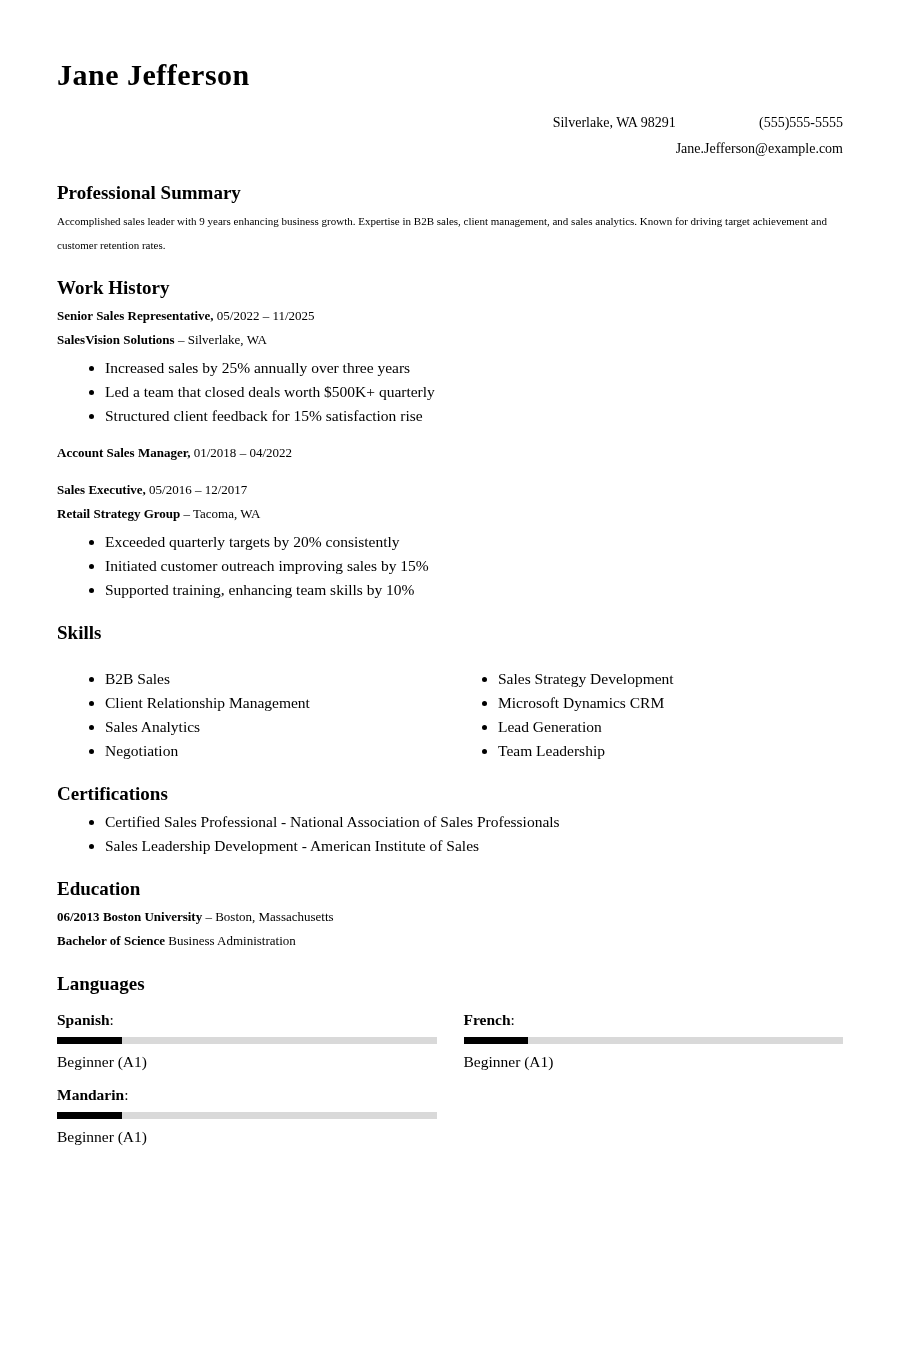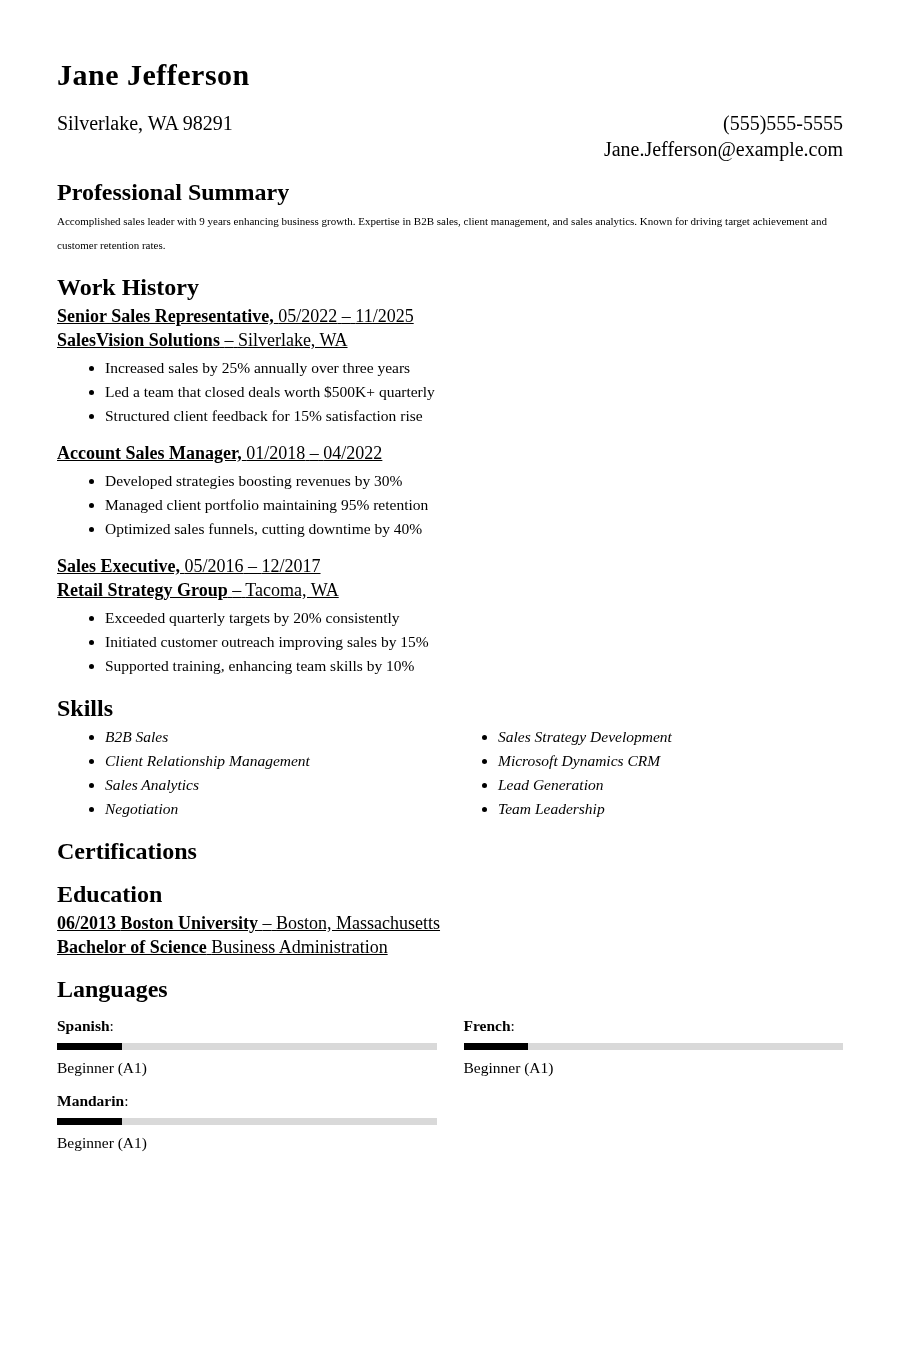--- a/index.html
+++ b/index.html
@@ -15,49 +15,49 @@
 
   h1 {
     margin: 0;
     font-size: 30px;
     line-height: 38px;
     font-weight: bold;
     letter-spacing: 0.5px;
   }
   .contact-row {
     display: flex;
-    justify-content: space-between;
+    justify-content: flex-end;
     align-items: flex-start;
     margin-top: 16px;
-    font-size: 20px;
+    font-size: 14px;
     line-height: 26px;
   }
   .contact-right { text-align: right; }
 
   h2 {
     margin: 18px 0 4px 0;
-    font-size: 24px;
+    font-size: 19px;
     line-height: 25px;
     font-weight: bold;
     font-family: Liberation Serif, serif;
   }
   .summary-text {
     margin: 2px 0 0 0;
     font-size: 11px;
     line-height: 24px;
   }
   .b { font-weight: bold; }
-  .line { font-size: 18px; line-height: 24px; text-decoration: underline; }
+  .line { font-size: 13px; line-height: 24px; }
   .job { margin-bottom: 13px; }
   .job:last-child { margin-bottom: 0; }
   ul { margin: 4px 0 0 0; padding-left: 48px; }
   li { font-size: 15.5px; line-height: 24px; }
 
   .skills-grid { display: grid; grid-template-columns: 1fr 1fr; }
-  .skills-grid ul { margin-top: 0; font-style: italic; }
+  .skills-grid ul { margin-top: 18px; }
 
   .edu-entry { margin-bottom: 9px; }
 
   .lang-grid {
     display: grid;
     grid-template-columns: 1fr 1fr;
     column-gap: 27px;
     margin-top: 12px;
   }
   .lang { margin-bottom: 9px; }
@@ -95,25 +95,20 @@
       <div class="line"><span class="b">SalesVision Solutions</span> <span>–</span> <span>Silverlake, WA</span></div>
       <ul>
         <li>Increased sales by 25% annually over three years</li>
         <li>Led a team that closed deals worth $500K+ quarterly</li>
         <li>Structured client feedback for 15% satisfaction rise</li>
       </ul>
     </div>
 
     <div class="job">
       <div class="line"><span class="b">Account Sales Manager,</span> <span>01/2018</span> <span>–</span> <span>04/2022</span></div>
-      <ul>
-        <li>Developed strategies boosting revenues by 30%</li>
-        <li>Managed client portfolio maintaining 95% retention</li>
-        <li>Optimized sales funnels, cutting downtime by 40%</li>
-      </ul>
     </div>
 
     <div class="job">
       <div class="line"><span class="b">Sales Executive,</span> <span>05/2016</span> <span>–</span> <span>12/2017</span></div>
       <div class="line"><span class="b">Retail Strategy Group</span> <span>–</span> <span>Tacoma, WA</span></div>
       <ul>
         <li>Exceeded quarterly targets by 20% consistently</li>
         <li>Initiated customer outreach improving sales by 15%</li>
         <li>Supported training, enhancing team skills by 10%</li>
       </ul>
@@ -133,20 +128,24 @@
         <li>Sales Strategy Development</li>
         <li>Microsoft Dynamics CRM</li>
         <li>Lead Generation</li>
         <li>Team Leadership</li>
       </ul>
     </div>
   </section>
 
   <section>
     <h2>Certifications</h2>
+    <ul>
+      <li>Certified Sales Professional - National Association of Sales Professionals</li>
+      <li>Sales Leadership Development - American Institute of Sales</li>
+    </ul>
   </section>
 
   <section>
     <h2>Education</h2>
 
 
     <div class="edu-entry">
       <div class="line"><span class="b"><span>06/2013</span> <span>Boston University</span></span> <span>–</span> <span>Boston, Massachusetts</span></div>
       <div class="line"><span class="b">Bachelor of Science</span> <span>Business Administration</span></div>
     </div>

